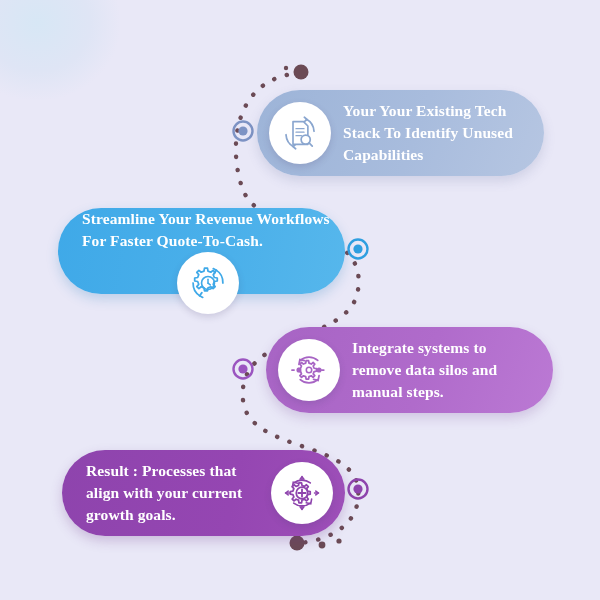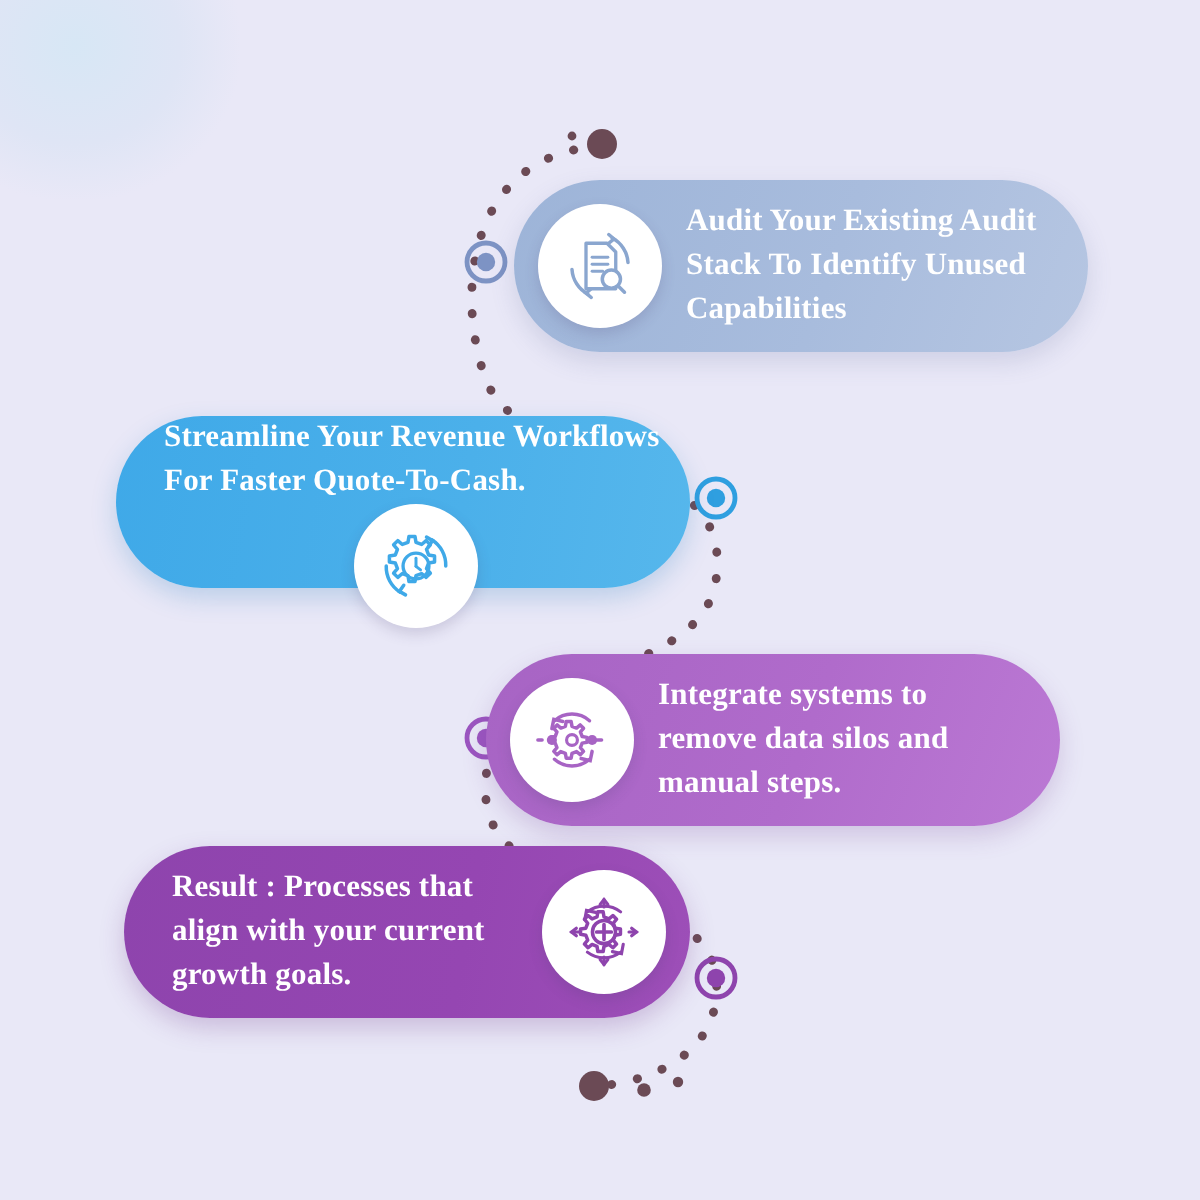--- a/index.html
+++ b/index.html
@@ -58,30 +58,30 @@
     left:58px;top:208px;width:287px;
     background:linear-gradient(100deg,#3fa9e8 0%,#4bb0ea 60%,#56b7ec 100%);
     box-shadow:0 5px 12px rgba(50,130,190,.25);
     padding:0 12px 0 24px;
     justify-content:space-between;
     flex-direction:column;
   }
 
   
   #card3{
-    left:243px;top:327px;width:287px;
+    left:266px;top:327px;width:287px;
     background:linear-gradient(110deg,#a764c4 0%,#b06bcb 55%,#bb79d4 100%);
     box-shadow:0 5px 12px rgba(120,70,150,.22);
     padding:0 14px 0 12px;
   }
   #card3 .txt{margin-left:12px;}
 
   
   #card4{
-    left:62px;top:423px;width:283px;
+    left:62px;top:450px;width:283px;
     background:linear-gradient(100deg,#8e44ad 0%,#9546b2 60%,#9d4fb8 100%);
     box-shadow:0 5px 12px rgba(110,55,140,.25);
     padding:0 12px 0 24px;
     justify-content:center;
   }
 </style>
 </head>
 <body>
 
 <div id="stage">
@@ -136,21 +136,21 @@
           <path d="M19.5 19 h9"></path>
             <path d="M19.5 23 h9"></path>
             <path d="M19.5 27 h6"></path>
         </g>
         <g fill="none" stroke="#8aa6cf" stroke-width="2">
           <circle cx="30.5" cy="31.5" r="5.2" fill="#ffffff"></circle>
           <path d="M34.4 35.4 L38 39" stroke-linecap="round"></path>
         </g>
       </svg>
     </div>
-    <div class="txt">Audit Your Existing Audit Stack To Identify Unused Capabilities</div>
+    <div class="txt">Your Your Existing Tech Stack To Identify Unused Capabilities</div>
   </div>
 
   <div class="card" id="card2">
     <div class="txt">Streamline Your Revenue Workflows For Faster Quote-To-Cash.</div>
     <div class="badge">
       <svg viewBox="0 0 48 48">
         <g fill="none" stroke="#3fa9e8" stroke-width="2" stroke-linecap="round">
           <path d="M33 9 A17 17 0 0 1 41 24"></path>
           <path d="M30 7.5 L33.5 9.5 L31 13"></path>
           <path d="M15 39 A17 17 0 0 1 7 24"></path>

